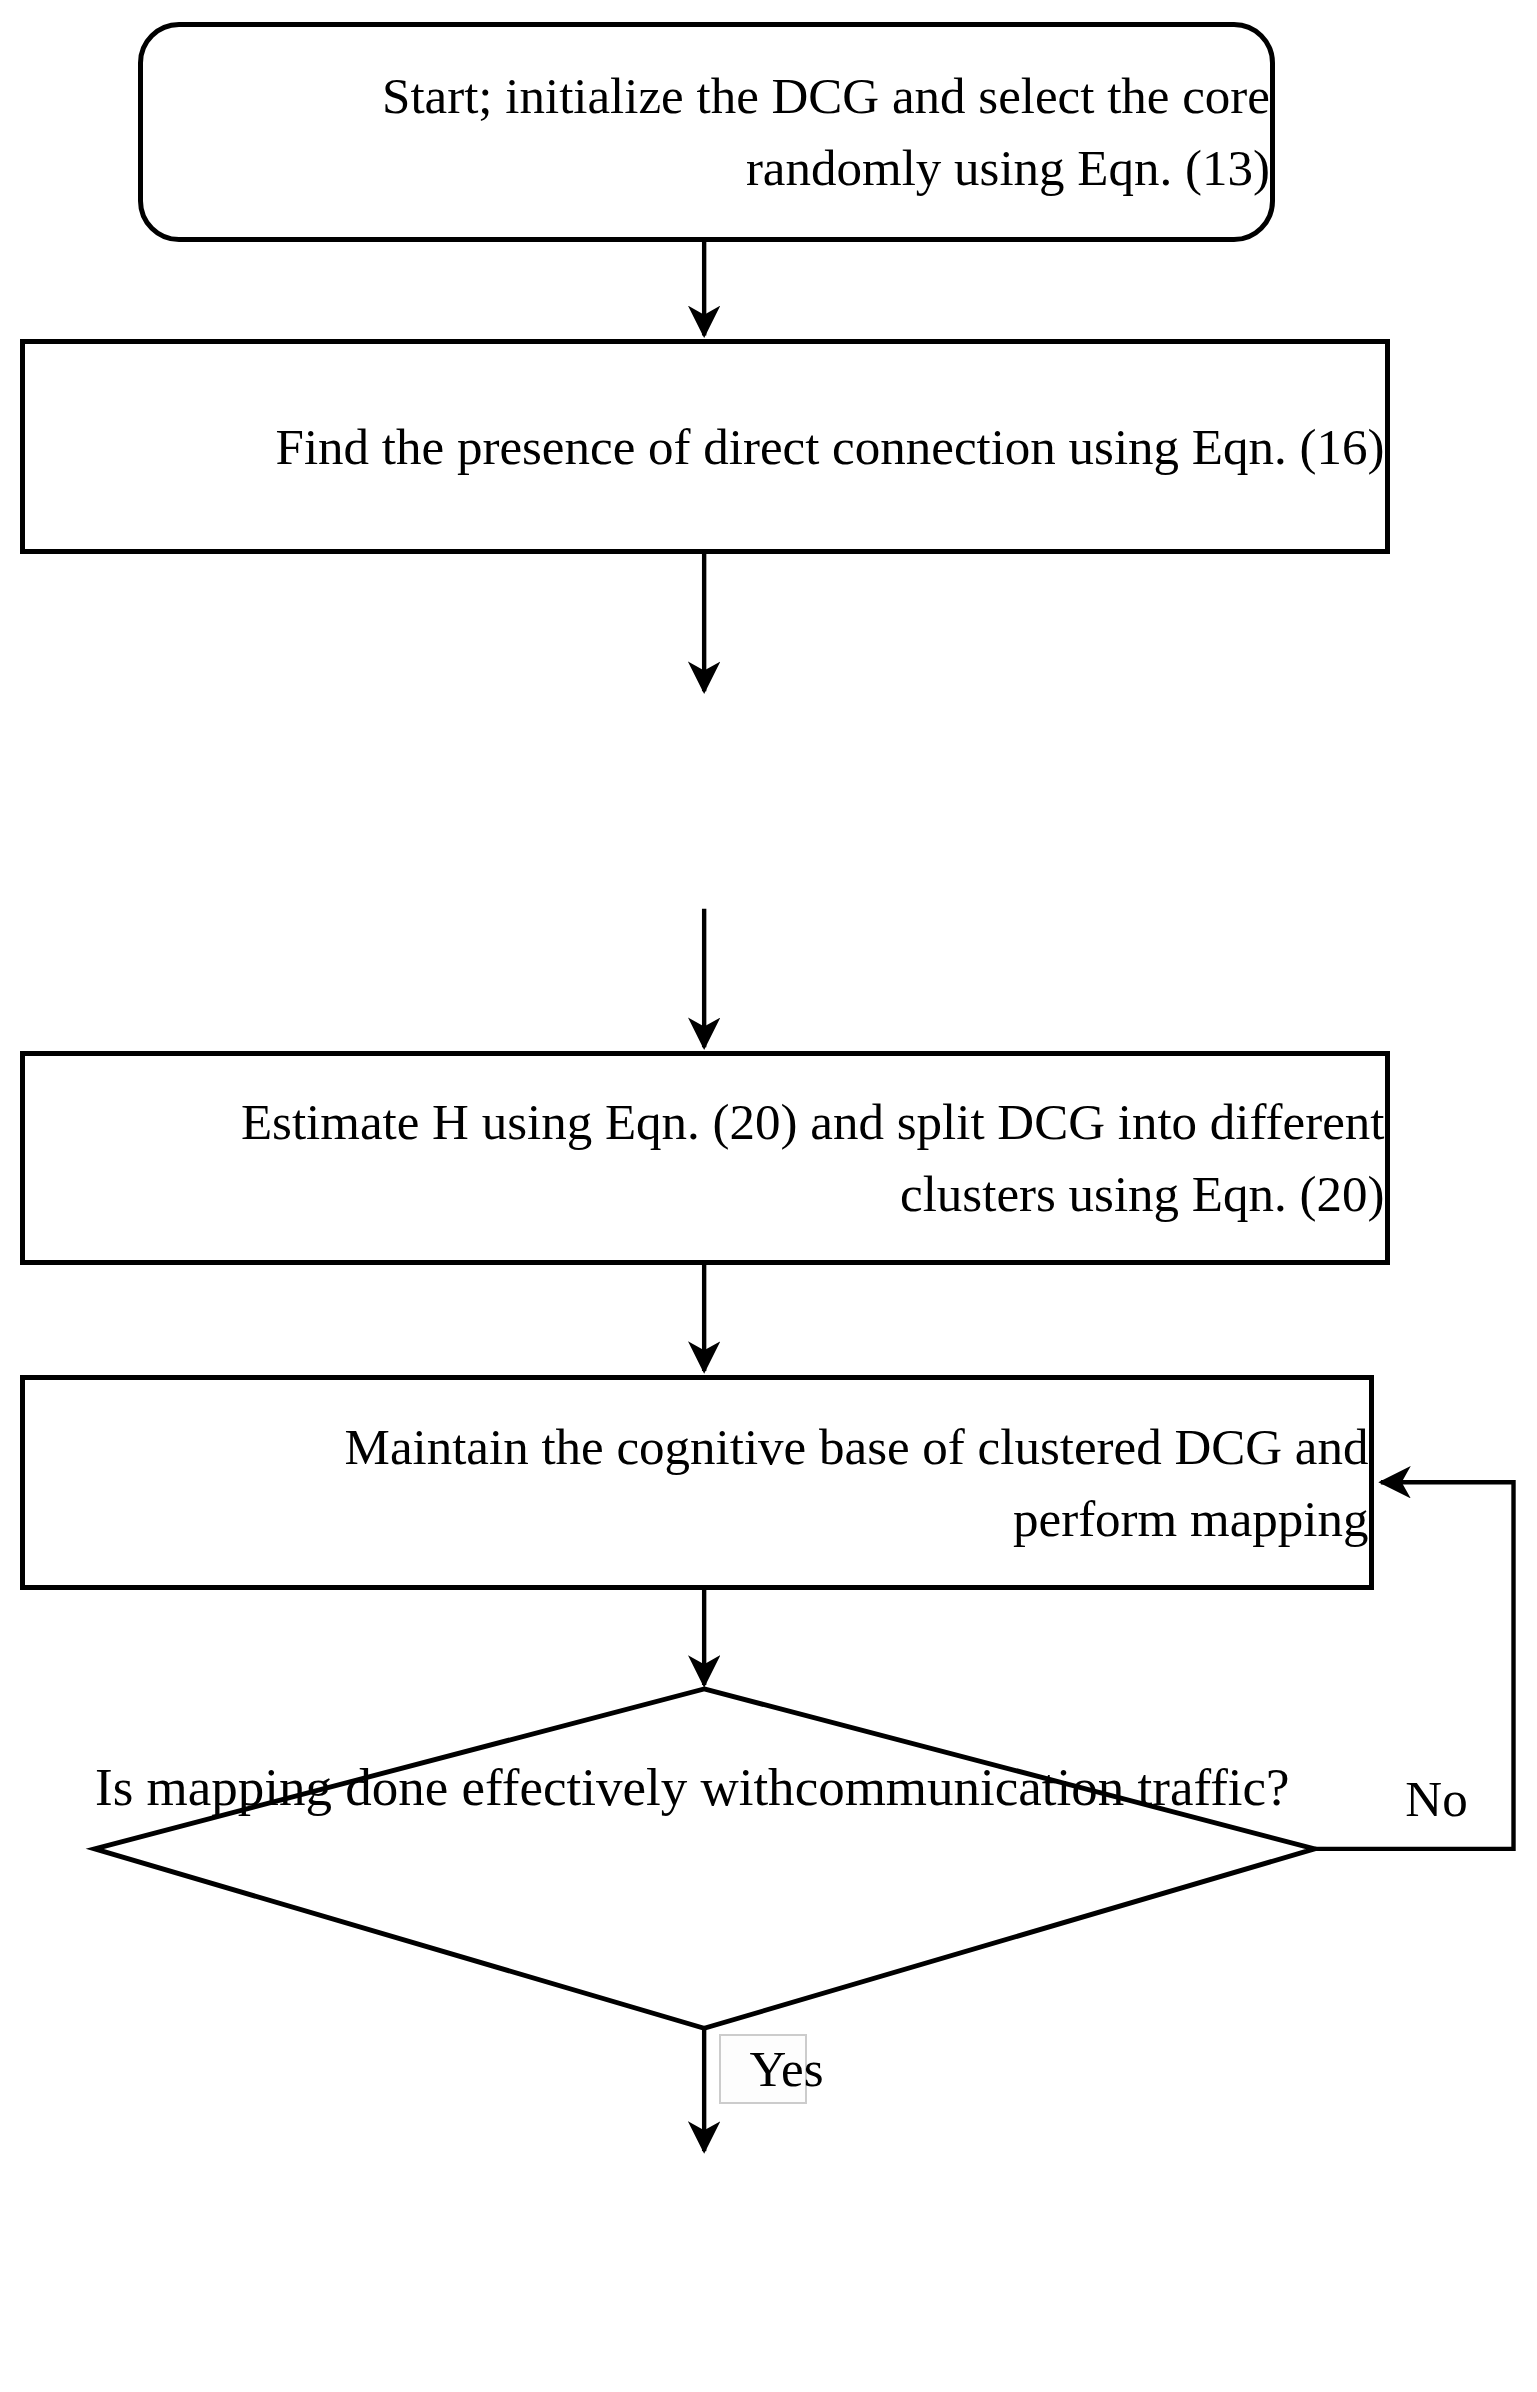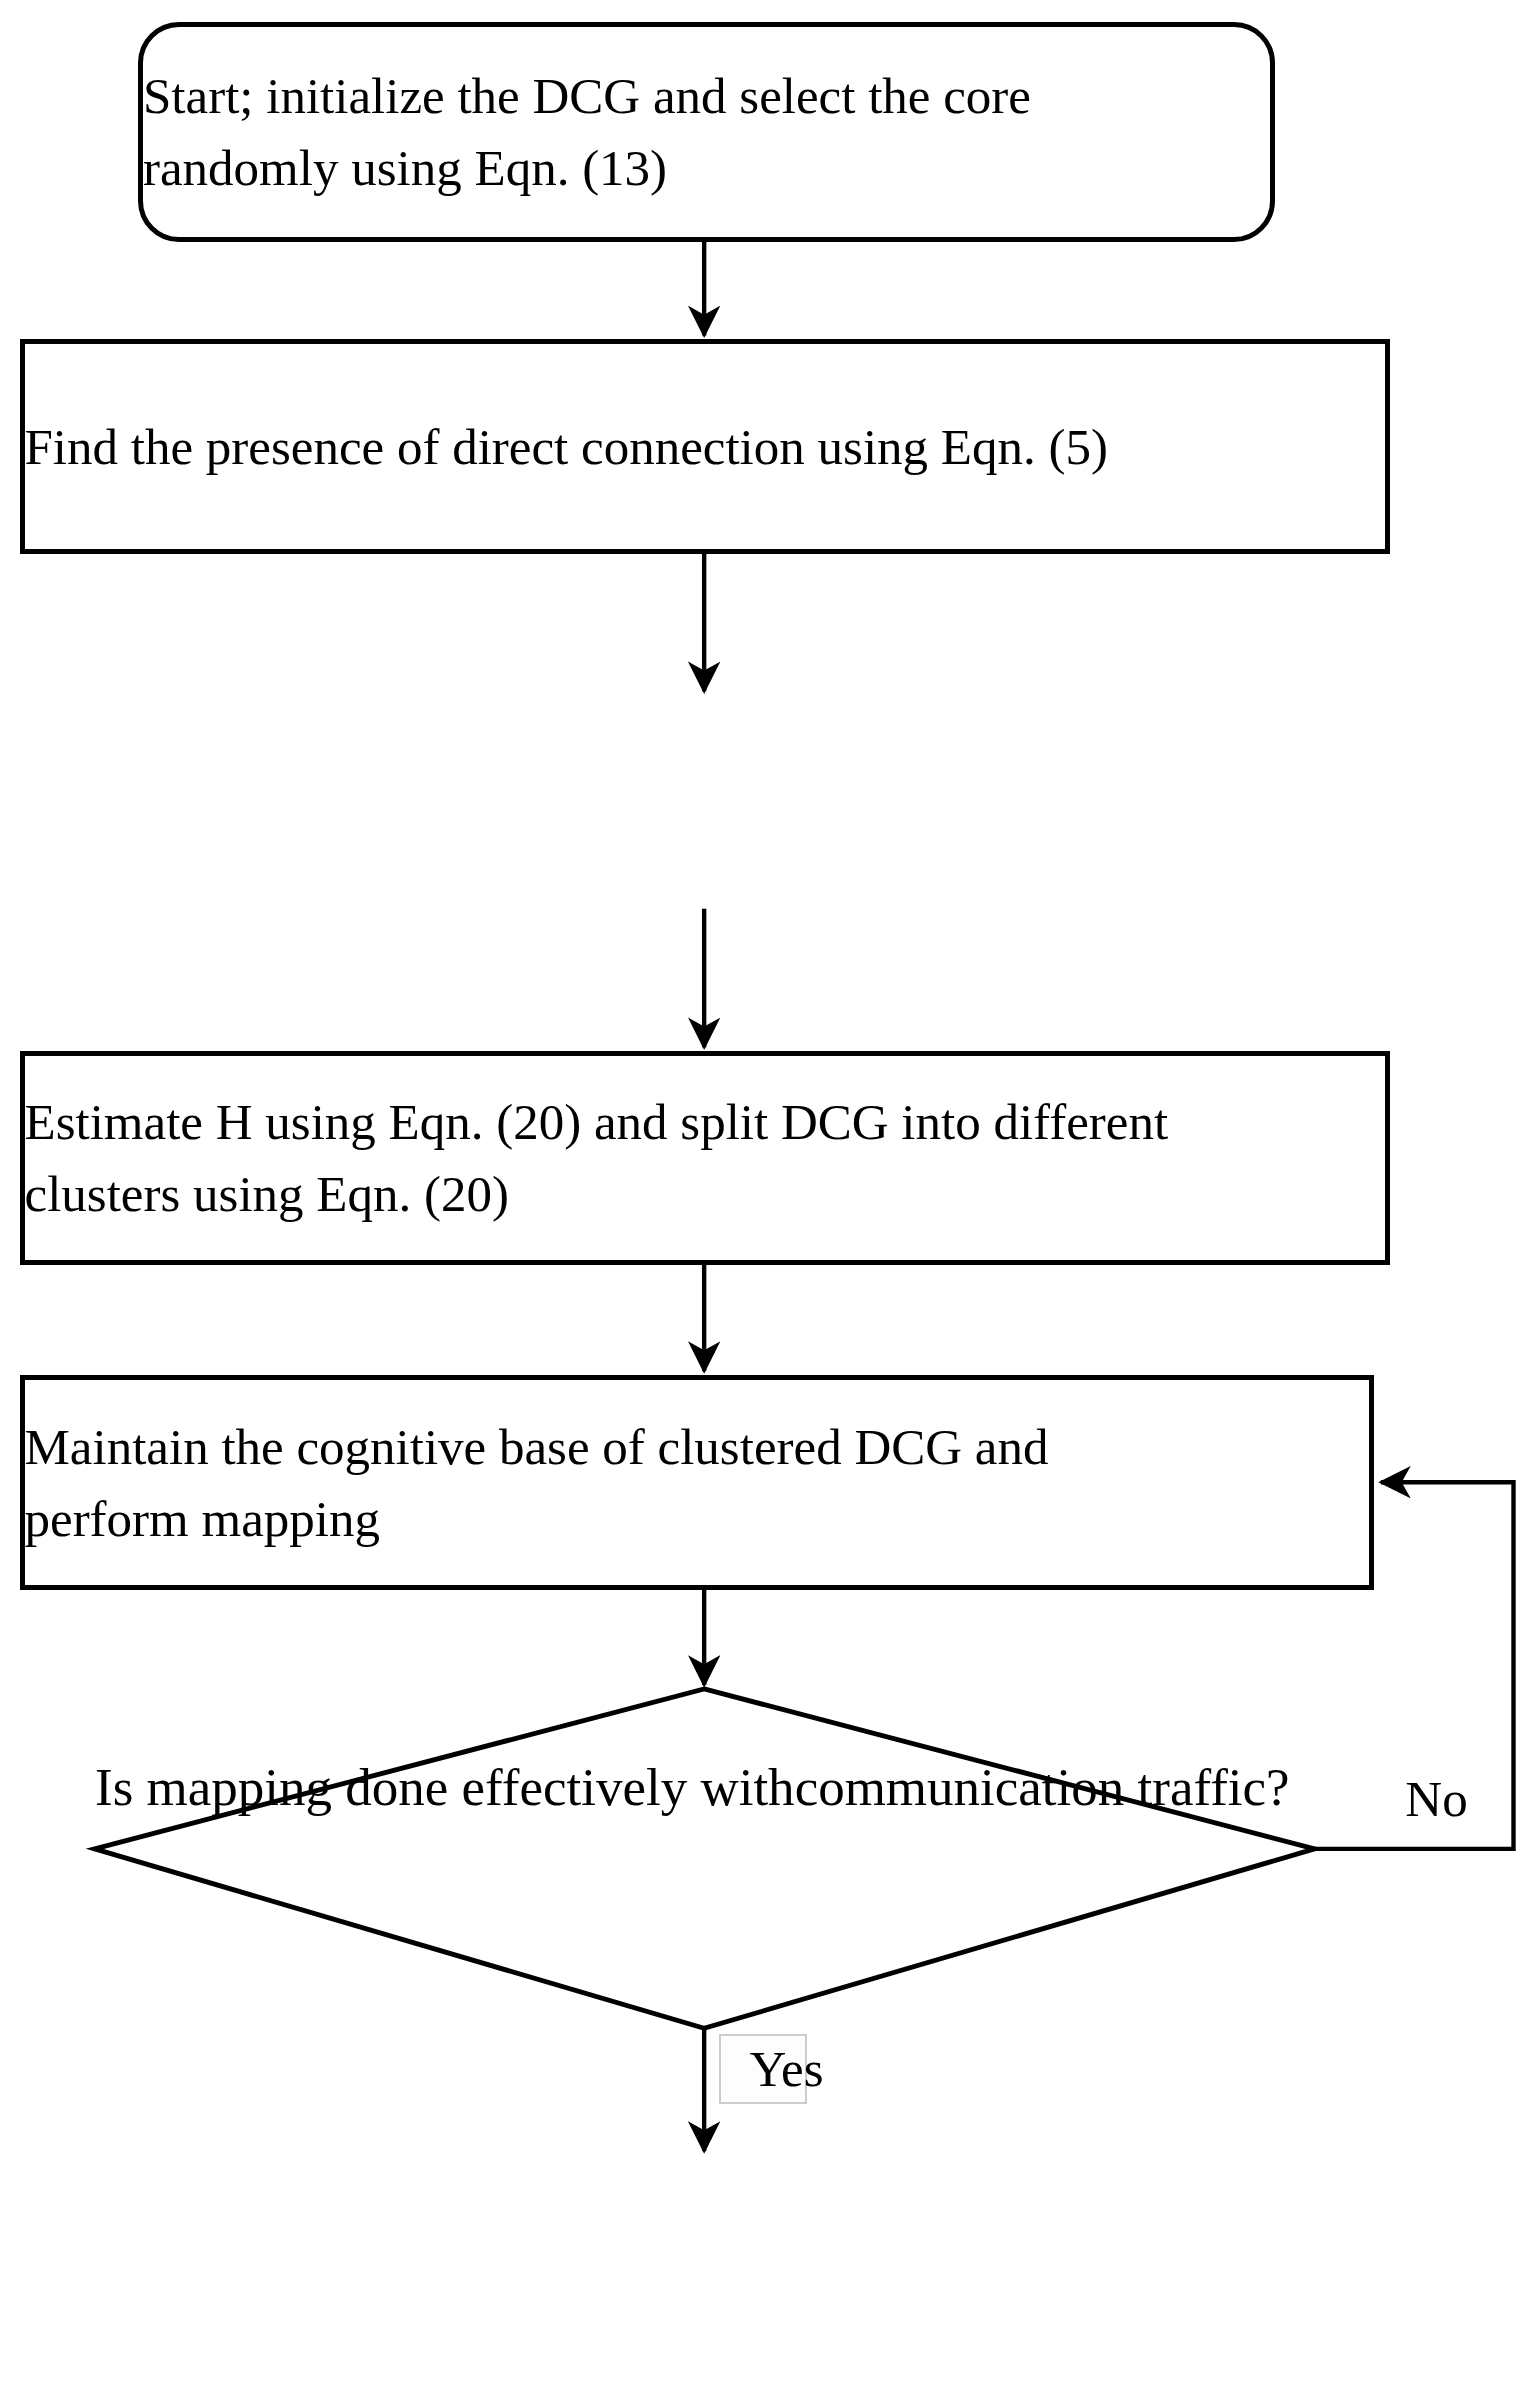--- a/index.html
+++ b/index.html
@@ -24,21 +24,21 @@
     height: 2392px;
   }
   .node {
     position: absolute;
     box-sizing: border-box;
     border: 5.9px solid #000000;
     background: #ffffff;
     display: flex;
     flex-direction: column;
     justify-content: center;
-    align-items: flex-start;
+    align-items: flex-end;
     text-align: center;
     font-size: 51px;
     line-height: 72px;
   }
   .node .line { white-space: nowrap; }
   .rounded { border-radius: 41px; }
   .diamond-text {
     position: absolute;
     left: 95px;
     top: 1752px;
@@ -97,21 +97,21 @@
 
     <path d="M1348,1896 L1552,1896 L1552,1520 L1416,1520" stroke="#000000" stroke-width="4.5" fill="none" marker-end="url(#ah)"></path>
   </svg>
 
   <div class="node rounded" style="left:138px; top:21.5px; width:1137px; height:220px;">
     <div class="line">Start; initialize the DCG and select the core</div>
     <div class="line">randomly using Eqn. (13)</div>
   </div>
 
   <div class="node" style="left:19.5px; top:339px; width:1370px; height:215px;">
-    <div class="line">Find the presence of direct connection using Eqn. (5)</div>
+    <div class="line">Find the presence of direct connection using Eqn. (16)</div>
   </div>
 
 
   <div class="node" style="left:19.5px; top:1051px; width:1370px; height:214px;">
     <div class="line">Estimate H using Eqn. (20) and split DCG into different</div>
     <div class="line">clusters using Eqn. (20)</div>
   </div>
 
   <div class="node" style="left:19.5px; top:1375px; width:1354px; height:215px;">
     <div class="line">Maintain the cognitive base of clustered DCG and</div>

